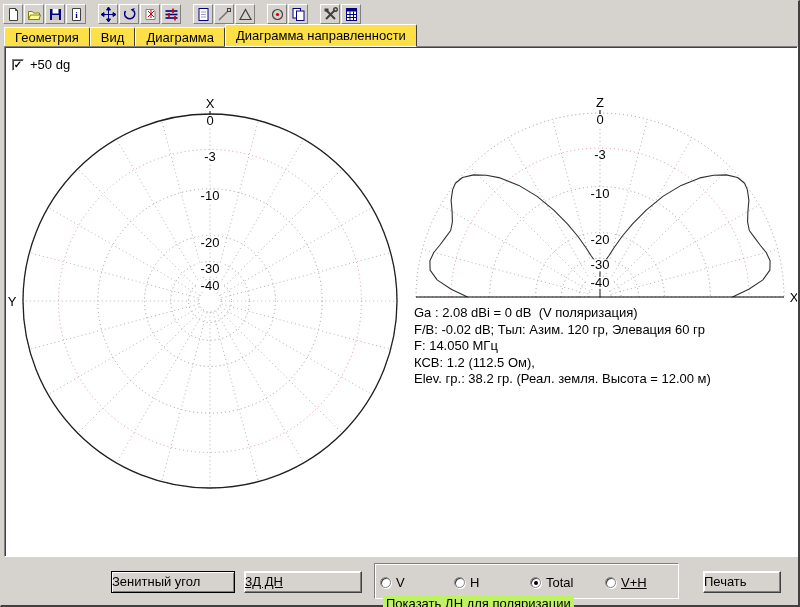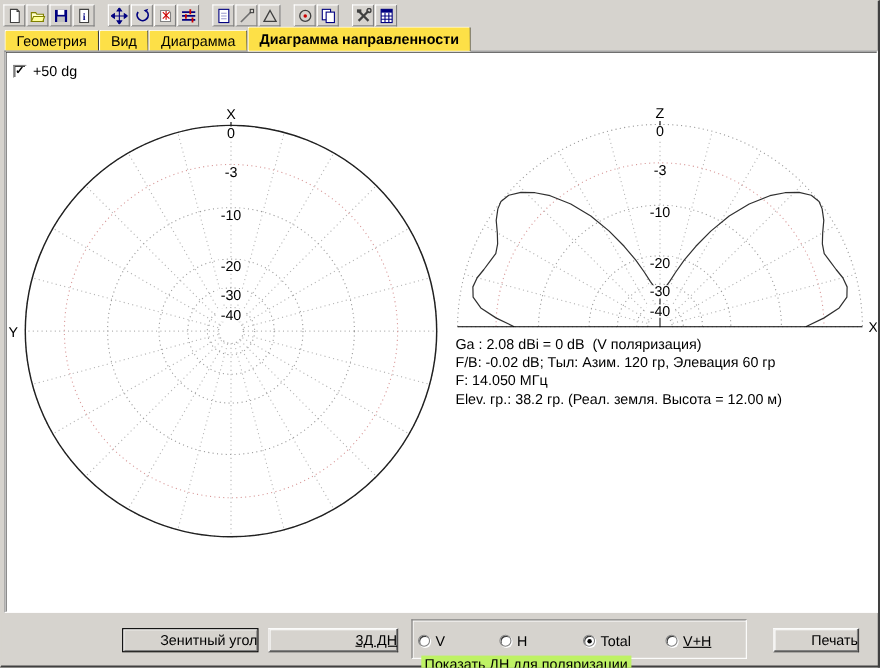--- a/index.html
+++ b/index.html
@@ -12,37 +12,37 @@
   .toolbar{position:absolute;left:2px;top:2px;right:2px;height:22px;display:flex;align-items:center;}
   .tb-group{display:flex;margin-right:11px;}
   .tb-btn{width:20px;height:20px;background:#d6d3ce;border:1px solid;border-color:#fff #808080 #808080 #fff;
           display:flex;align-items:center;justify-content:center;box-sizing:border-box;margin-right:1px;}
   .tb-btn svg{display:block;}
   
   .tabs{position:absolute;left:3px;top:24px;right:3px;height:22px;display:flex;align-items:flex-end;}
   .tab{height:20px;line-height:20px;padding:0 10px;background:#fde047;box-sizing:border-box;
        border:1px solid;border-color:#fff #404040 #d6d3ce #fff;border-radius:2px 2px 0 0;
        text-align:center;white-space:nowrap;}
-  .tab.active{height:23px;line-height:22px;font-weight:bold;position:relative;z-index:3;
+  .tab.active{height:23px;line-height:22px;font-weight:normal;position:relative;z-index:3;
        border-color:#fff #404040 #fff #fff;margin-top:28px;}
   
   .panel{position:absolute;left:3px;top:45px;width:794px;height:511px;box-sizing:border-box;
          background:#fff;border:1px solid;border-color:#808080 #fff #fff #808080;
          box-shadow:inset 1px 1px 0 #404040;z-index:1;}
   .panel-inner{position:absolute;left:2px;top:2px;width:790px;height:507px;}
   .chk-row{position:absolute;left:5px;top:8px;display:flex;align-items:center;}
   .chk-box{width:12px;height:12px;background:#fff;border:1px solid;border-color:#808080 #fff #fff #808080;
            box-shadow:inset 1px 1px 0 #404040;box-sizing:border-box;display:flex;align-items:center;justify-content:center;
            font-size:10px;font-weight:bold;line-height:10px;}
   .chk-label{margin-left:6px;}
   .plot-svg{position:absolute;left:0;top:0;}
   .info-block{position:absolute;left:407px;top:256px;line-height:16.5px;white-space:pre;}
   
   .bottombar{position:absolute;left:0px;top:556px;width:798px;height:49px;}
-  .push-btn{position:absolute;height:22px;background:#d6d3ce;box-sizing:border-box;text-align:right;
+  .push-btn{position:absolute;height:22px;background:#d6d3ce;box-sizing:border-box;text-align:left;
             border:1px solid;border-color:#fff #404040 #404040 #fff;box-shadow:inset -1px -1px 0 #808080,inset 1px 1px 0 #fff;
             line-height:20px;}
   .push-btn.default{border:1px solid #000;box-shadow:inset 1px 1px 0 #fff,inset -1px -1px 0 #808080;}
   .groupbox{position:absolute;left:373px;top:6px;width:305px;height:36px;box-sizing:border-box;
             border:1px solid;border-color:#808080 #fff #fff #808080;box-shadow:1px 1px 0 #fff inset;}
   .groupbox-legend{position:absolute;left:8px;top:-8px;background:#bef264;padding:0 3px;white-space:nowrap;margin-top:40px;}
   .radio-item{display:flex;align-items:center;position:absolute;top:11px;}
   .radio-circle{width:11px;height:11px;border-radius:50%;background:#fff;box-sizing:border-box;
                 border:1px solid #808080;box-shadow:inset 1px 1px 0 #404040, 1px 1px 0 #fff;position:relative;}
   .radio-circle.sel::after{content:"";position:absolute;left:3px;top:3px;width:4px;height:4px;border-radius:50%;background:#000;}
@@ -314,21 +314,21 @@
           <text x="593" y="109.95999999999998" text-anchor="middle" font-size="13" fill="#000" font-family="Liberation Sans,sans-serif">-3</text>
           <rect x="580.5" y="138.60000000000002" width="25" height="12" fill="#fff"></rect>
           <text x="593" y="148.60000000000002" text-anchor="middle" font-size="13" fill="#000" font-family="Liberation Sans,sans-serif">-10</text>
           <rect x="580.5" y="184.60000000000002" width="25" height="12" fill="#fff"></rect>
           <text x="593" y="194.60000000000002" text-anchor="middle" font-size="13" fill="#000" font-family="Liberation Sans,sans-serif">-20</text>
           <rect x="580.5" y="210.36" width="25" height="12" fill="#fff"></rect>
           <text x="593" y="220.36" text-anchor="middle" font-size="13" fill="#000" font-family="Liberation Sans,sans-serif">-30</text>
           <rect x="580.5" y="227.84" width="25" height="12" fill="#fff"></rect>
           <text x="593" y="237.84" text-anchor="middle" font-size="13" fill="#000" font-family="Liberation Sans,sans-serif">-40</text>
         </svg>
-      <div class="info-block" id="infoblock"><div>Ga : 2.08 dBi = 0 dB  (V поляризация)</div><div>F/B: -0.02 dB; Тыл: Азим. 120 гр, Элевация 60 гр</div><div>F: 14.050 МГц</div><div>Elev. гр.: 38.2 гр. (Реал. земля. Высота = 12.00 м)</div></div>
+      <div class="info-block" id="infoblock"><div>Ga : 2.08 dBi = 0 dB  (V поляризация)</div><div>F/B: -0.02 dB; Тыл: Азим. 120 гр, Элевация 60 гр</div><div>F: 14.050 МГц</div><div>КСВ: 1.2 (112.5 Ом),</div><div>Elev. гр.: 38.2 гр. (Реал. земля. Высота = 12.00 м)</div></div>
     </div>
   </div>
 
   <div class="bottombar">
     <div class="push-btn default" style="left:110px;top:14px;width:124px;">Зенитный угол</div>
     <div class="push-btn" style="left:243px;top:14px;width:118px;text-decoration:underline;">3Д  ДН</div>
     <div class="groupbox">
       <div class="groupbox-legend">Показать ДН для поляризации</div>
       <div id="radios">
           <div class="radio-item" style="left: 5px;">

